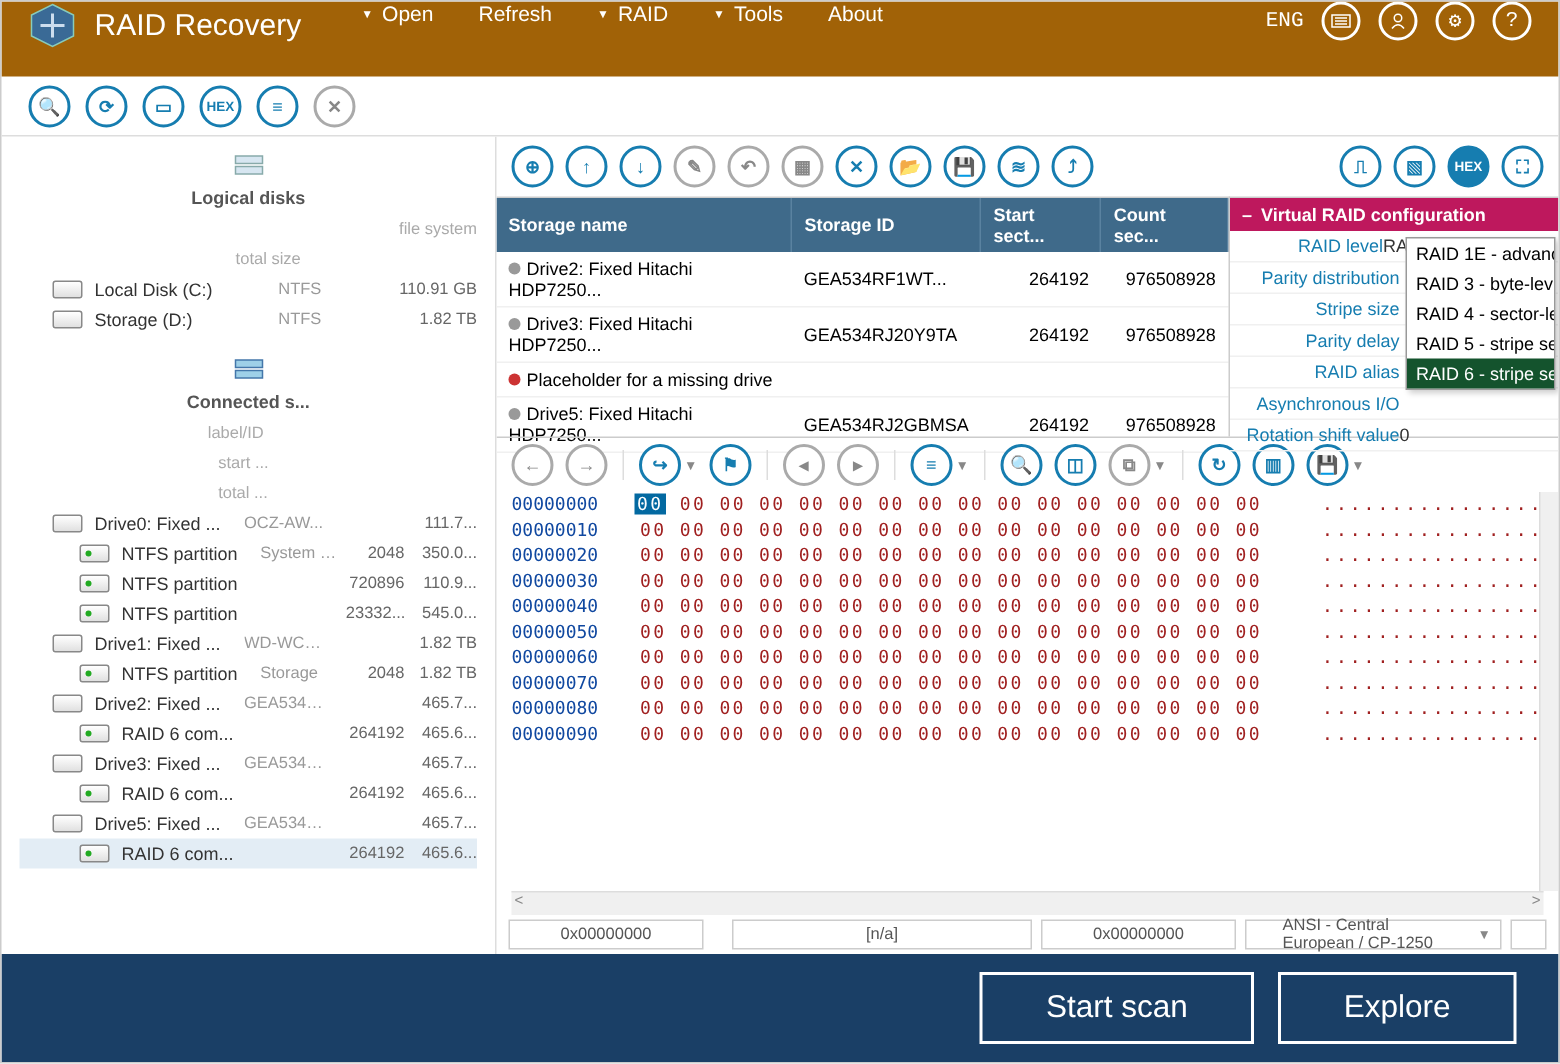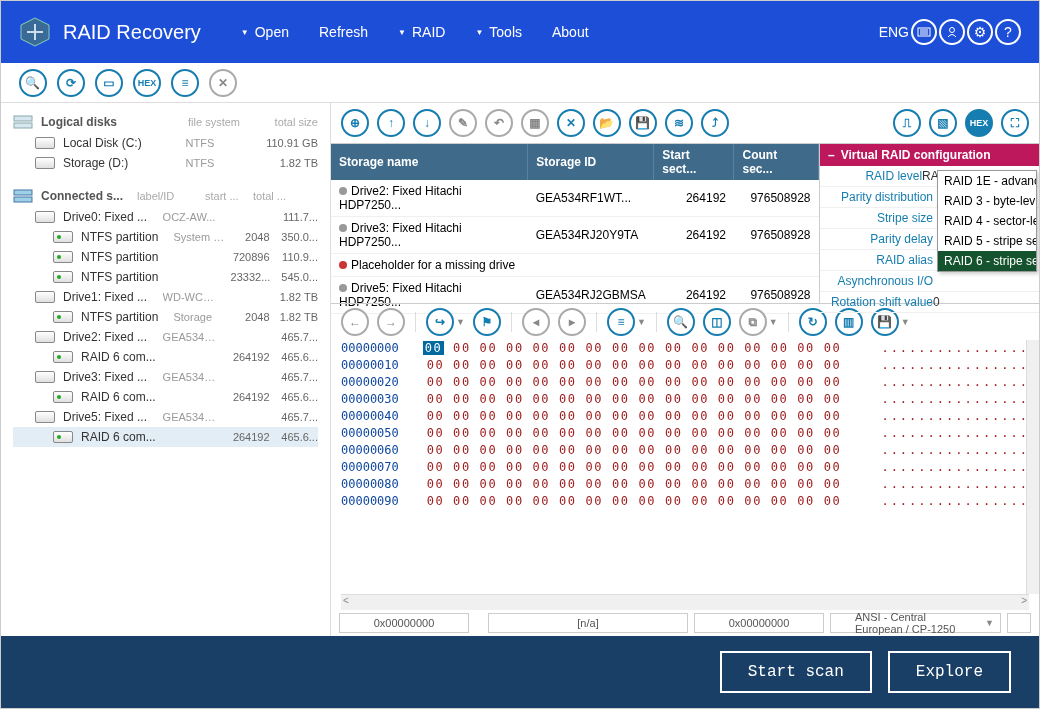--- a/index.html
+++ b/index.html
@@ -1,31 +1,31 @@
 <!DOCTYPE html>
 <html><head>
 <meta charset="utf-8">
 <style>
 * { box-sizing: border-box; margin: 0; padding: 0; }
 body { font-family: "Segoe UI", Tahoma, sans-serif; font-size: 12px; width: 1040px; height: 709px; overflow: hidden; background: #fff; border: 1px solid #ccc; display: flex; flex-direction: column; }
-.titlebar { background: #1d4ed8; color: #fff; height: 62px; display: flex; align-items: center; padding: 0 18px; }
+.titlebar { background: #a16207; color: #fff; height: 50px; display: flex; align-items: flex-start; padding: 0 18px; }
 .logo { display: flex; align-items: center; gap: 12px; font-size: 20px; font-weight: 400; }
 .logo-icon { width: 32px; height: 32px; display: inline-block; }
 .menu { display: flex; margin-left: 40px; gap: 30px; font-size: 14px; }
 .menu-item { display: flex; align-items: center; gap: 6px; cursor: pointer; }
 .menu-item .arrow-down { font-size: 8px; }
-.right-menu { margin-left: auto; display: flex; align-items: center; gap: 2px; font-size: 14px; }
+.right-menu { margin-left: auto; display: flex; align-items: center; gap: 12px; font-size: 14px; font-family: Liberation Mono, monospace; }
 .circle-btn { width: 26px; height: 26px; border: 2px solid #fff; border-radius: 50%; display: flex; align-items: center; justify-content: center; cursor: pointer; font-size: 14px; }
 .toolbar { height: 40px; display: flex; align-items: center; padding: 0 18px; gap: 10px; border-bottom: 1px solid #ddd; }
 .icon-btn { width: 28px; height: 28px; border: 2px solid #167db0; border-radius: 50%; display: flex; align-items: center; justify-content: center; cursor: pointer; color: #167db0; font-size: 12px; font-weight: bold; background: #fff; }
 .icon-btn.solid { background: #167db0; color: #fff; border-color: #167db0; }
 .icon-btn.gray { border-color: #aaa; color: #888; }
 .content { display: flex; flex: 1; overflow: hidden; }
 .sidebar { width: 330px; border-right: 1px solid #ddd; overflow-y: auto; padding: 8px 12px; }
-.section-head { font-weight: 600; color: #555; padding: 4px 0; display: flex; align-items: center; gap: 8px; }
+.section-head { font-weight: 600; color: #555; padding: 4px 0; display: flex; align-items: center; gap: 8px; flex-direction: column; }
 .section-head .sub { color: #aaa; font-weight: 400; font-size: 11px; }
 .section-icon { width: 20px; height: 14px; display: inline-block; }
 .disk-row { display: flex; align-items: center; padding: 3px 0 3px 22px; gap: 8px; color: #333; cursor: pointer; white-space: nowrap; }
 .disk-row.child { padding-left: 40px; }
 .disk-row .c1 { width: 115px; overflow: hidden; text-overflow: ellipsis; }
 .disk-row .c2 { width: 70px; overflow: hidden; text-overflow: ellipsis; color: #999; font-size: 11px; }
 .disk-row .c3 { width: 50px; text-align: right; color: #666; font-size: 11px; }
 .disk-row .c4 { width: 55px; text-align: right; color: #666; font-size: 11px; }
 .disk-row.sel { background: #e3edf5; }
 .disk-icon { width: 20px; height: 12px; display: inline-block; border: 1px solid #888; border-radius: 2px; background: linear-gradient(#fff,#e0e0e0); flex-shrink: 0; }
@@ -67,21 +67,21 @@
 .hex-scroll-h { height:16px; background:#f0f0f0; border-top:1px solid #ddd; margin:0 10px; position:relative; }
 .hex-scroll-h::before{content:"<";position:absolute;left:2px;color:#888;font-size:10px;}
 .hex-scroll-h::after{content:">";position:absolute;right:2px;color:#888;font-size:10px;}
 .status-row { height: 26px; display: flex; gap: 6px; padding: 3px 8px; }
 .status-row .box { border: 1px solid #ccc; flex: 0 0 130px; display: flex; align-items: center; justify-content: center; font-size: 11px; color: #555; }
 .status-row .box.wide { flex: 0 0 200px; margin-left: 13px; }
 .status-row .box.enc { flex: 1; justify-content: flex-end; padding: 0 24px; position:relative; }
 .status-row .box.enc::after { content:"▼"; position:absolute; right:6px; font-size:9px; color:#888; }
 .status-row .box.sq { flex: 0 0 24px; }
 .footer { background: #1a3f66; height: 72px; display: flex; align-items: center; justify-content: flex-end; gap: 16px; padding: 0 28px; }
-.footer-btn { border: 2px solid #fff; background: transparent; color: #fff; font-size: 16px; padding: 10px 26px; cursor: pointer; font-family: Liberation Mono, monospace; }
+.footer-btn { border: 2px solid #fff; background: transparent; color: #fff; font-size: 21px; padding: 10px 42px; cursor: pointer; }
 .h-row { display:flex; align-items:center; }
 .tri { font-size:9px; color:#888; margin-left:2px; }
 </style>
 </head>
 <body>
 
 <div class="titlebar">
   <div class="logo">
     <svg class="logo-icon" viewBox="0 0 32 32">
         <polygon fill="#3a6a96" stroke="#8cb" stroke-width="1" points="16,2 30,9 30,23 16,30 2,23 2,9"></polygon>

